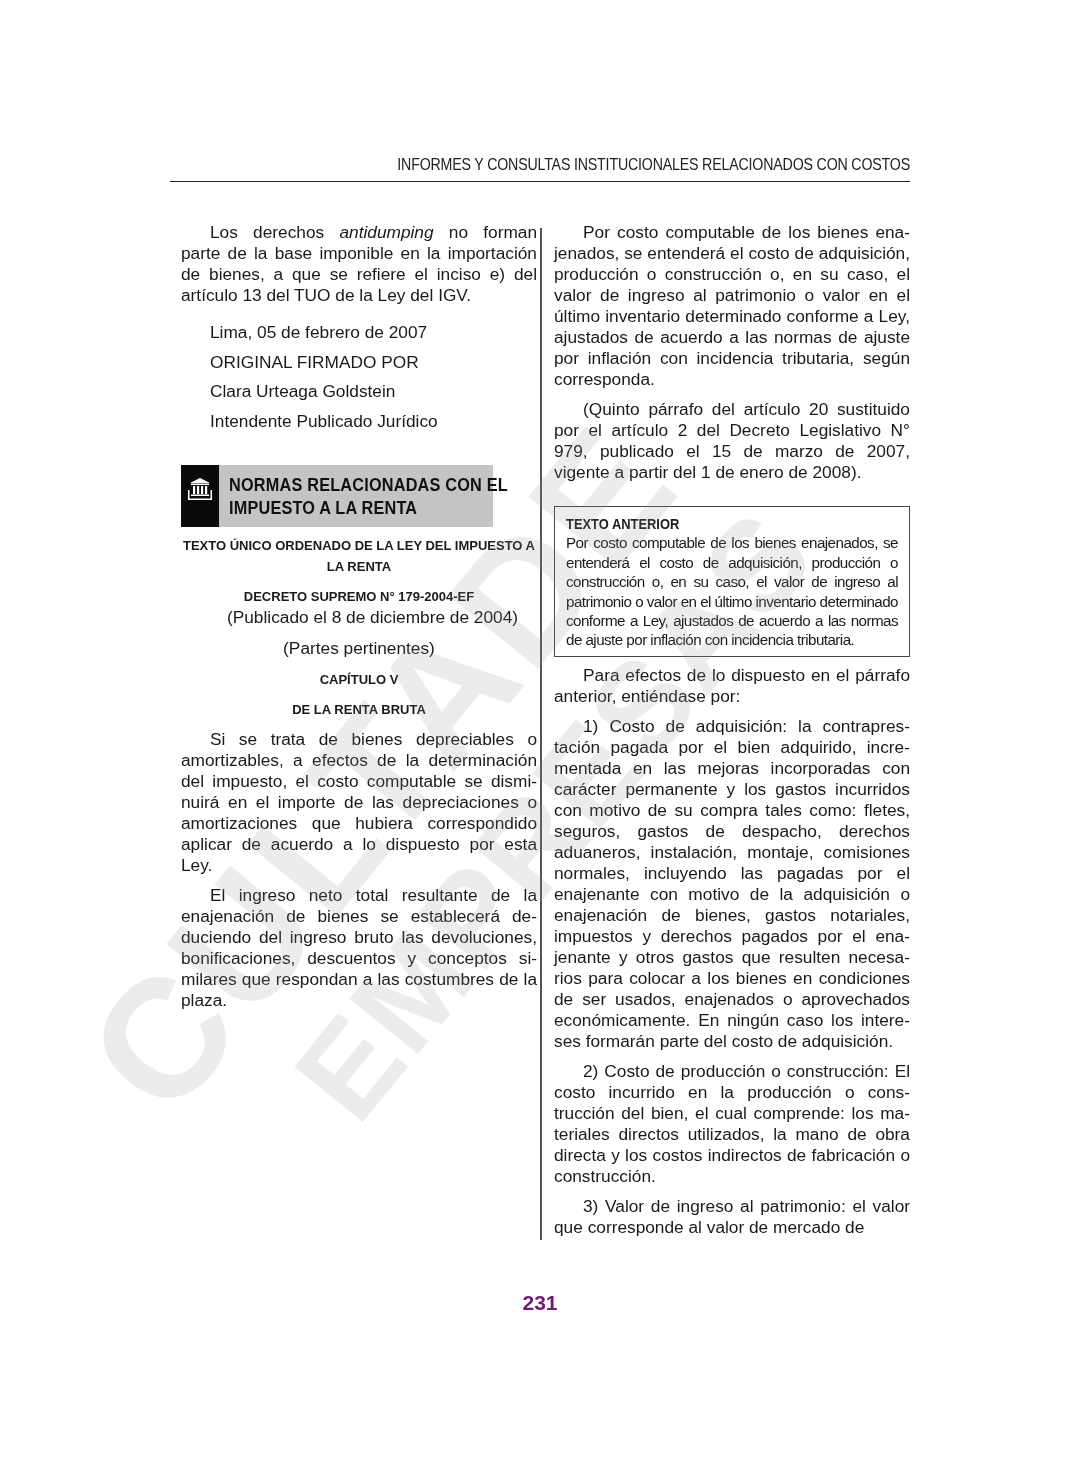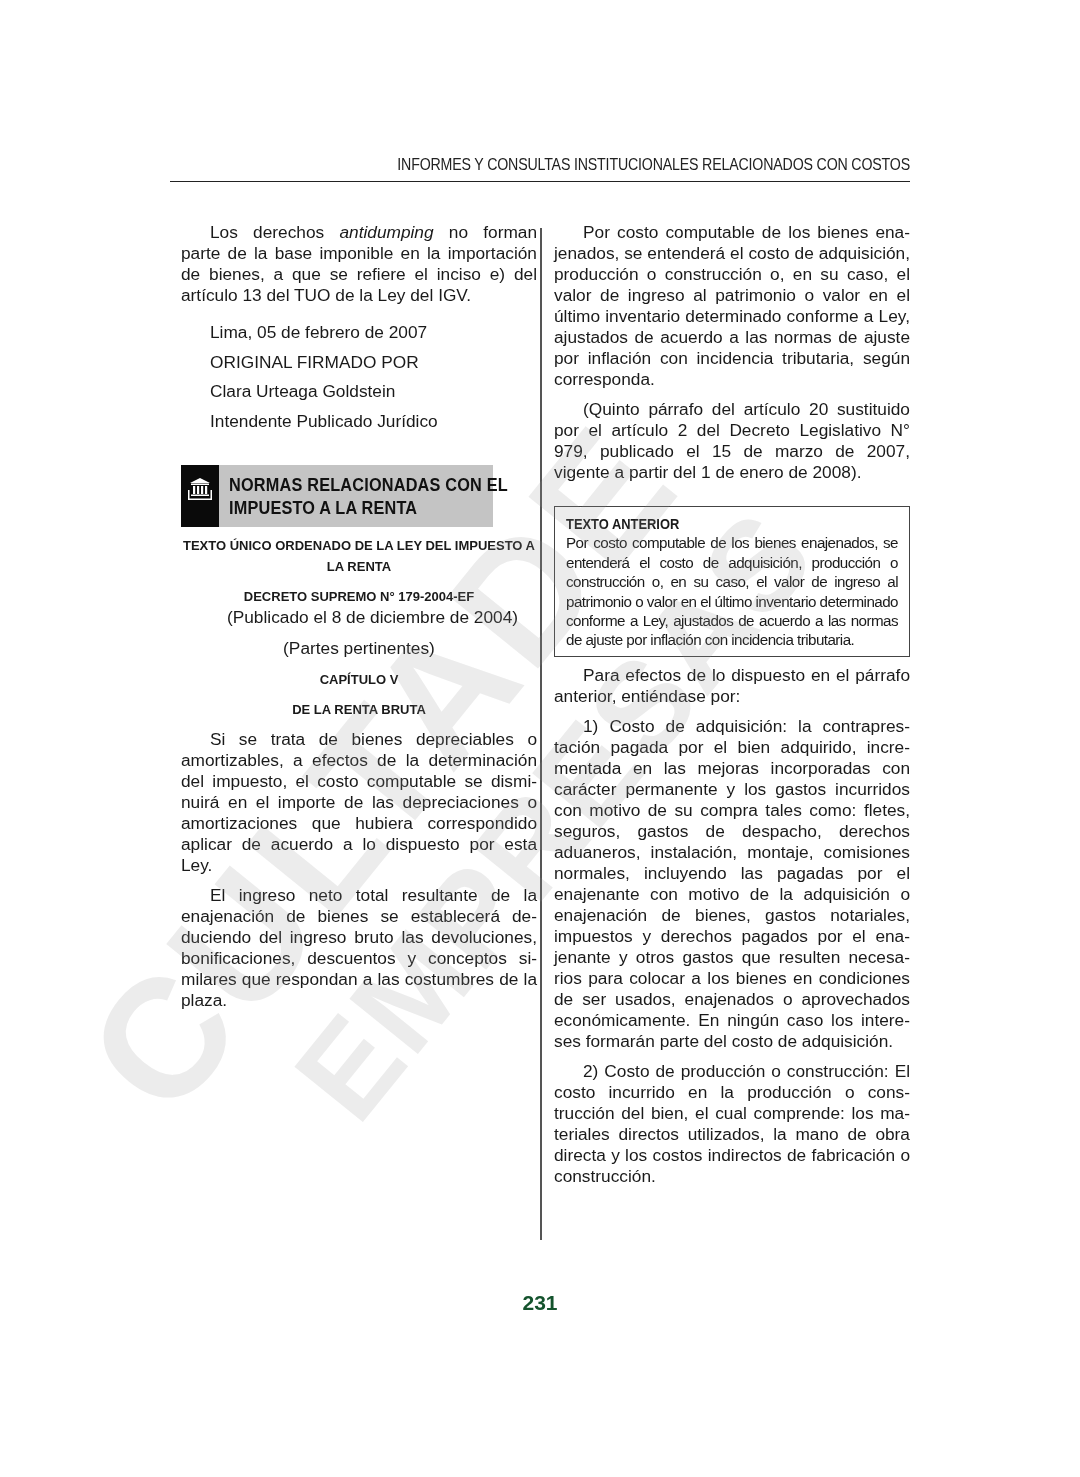--- a/index.html
+++ b/index.html
@@ -35,21 +35,21 @@
   .t4 { font-weight: normal; text-align: center; text-indent: 0; margin: 0 0 10px 0; }
   .t5 { margin-bottom: 9px; }
   .t6 { margin-bottom: 9px; }
 
   .box { border: 1.5px solid #444; padding: 7px 11px 6px 11px; margin: 23px 0 8px 0;
     font-size: 15.2px; line-height: 19.4px; }
   .box-title { font-weight: bold; text-indent: 0; margin: 0; transform: scaleX(0.85); transform-origin: left center; white-space: nowrap; }
   .box-body { text-indent: 0; margin: 0; text-align: justify; letter-spacing: -0.55px; }
 
   .page-number { position: absolute; left: 0; width: 1080px; top: 1291px; text-align: center;
-    font-weight: bold; font-size: 21px; color: #14532d; }
+    font-weight: bold; font-size: 21px; color: #701a75; }
 
   .watermark { position: absolute; left: 0; top: 0; width: 1080px; height: 1477px; pointer-events: none; z-index: 5; }
   .wm-text { position: absolute; font-family: "Liberation Sans", sans-serif; font-weight: bold;
     color: rgba(150,150,150,0.18); white-space: nowrap; transform-origin: left bottom; }
   .wm-1 { left: 200px; top: 955px; font-size: 168px; letter-spacing: 6px; transform: rotate(-51deg); }
   .wm-2 { left: 380px; top: 1000px; font-size: 128px; letter-spacing: 2px; transform: rotate(-51deg); }
   em { font-style: italic; }
 </style>
 </head>
 <body>
@@ -101,20 +101,21 @@
   <p>(Quinto párrafo del artículo 20 sustitui­do por el artículo 2 del Decreto Legislativo N° 979, publicado el 15 de marzo de 2007, vigente a partir del 1 de enero de 2008).</p>
 
   <div class="box">
     <p class="box-title">TEXTO ANTERIOR</p>
     <p class="box-body">Por costo computable de los bienes enajenados, se entenderá el costo de adquisición, producción o cons­trucción o, en su caso, el valor de ingreso al patrimonio o valor en el último inventario determinado conforme a Ley, ajustados de acuerdo a las normas de ajuste por inflación con incidencia tributaria.</p>
   </div>
 
   <p>Para efectos de lo dispuesto en el párra­fo anterior, entiéndase por:</p>
   <p>1) Costo de adquisición: la contrapres­tación pagada por el bien adquirido, incre­mentada en las mejoras incorporadas con carácter permanente y los gastos incurridos con motivo de su compra tales como: fletes, seguros, gastos de despacho, derechos aduaneros, instalación, montaje, comisio­nes normales, incluyendo las pagadas por el enajenante con motivo de la adquisición o enajenación de bienes, gastos notariales, impuestos y derechos pagados por el ena­jenante y otros gastos que resulten necesa­rios para colocar a los bienes en condiciones de ser usados, enajenados o aprovechados económicamente. En ningún caso los intere­ses formarán parte del costo de adquisición.</p>
   <p>2) Costo de producción o construcción: El costo incurrido en la producción o cons­trucción del bien, el cual comprende: los ma­teriales directos utilizados, la mano de obra directa y los costos indirectos de fabricación o construcción.</p>
+  <p>3) Valor de ingreso al patrimonio: el va­lor que corresponde al valor de mercado de</p>
 </div>
 
 <div class="page-number">231</div>
 
 <div class="watermark">
   <div class="wm-text wm-1">CULTADE</div>
   <div class="wm-text wm-2">EMPRESAS</div>
 </div>
 
 </body></html>

